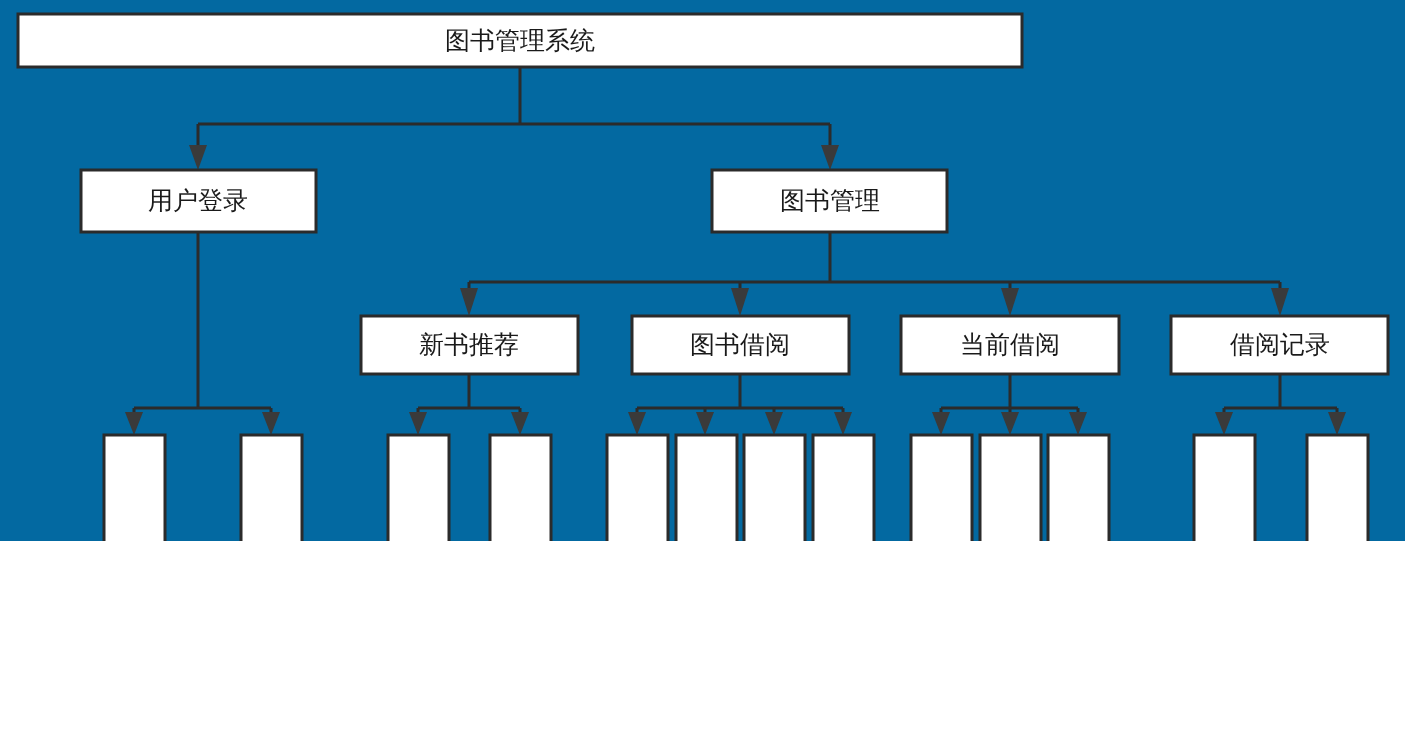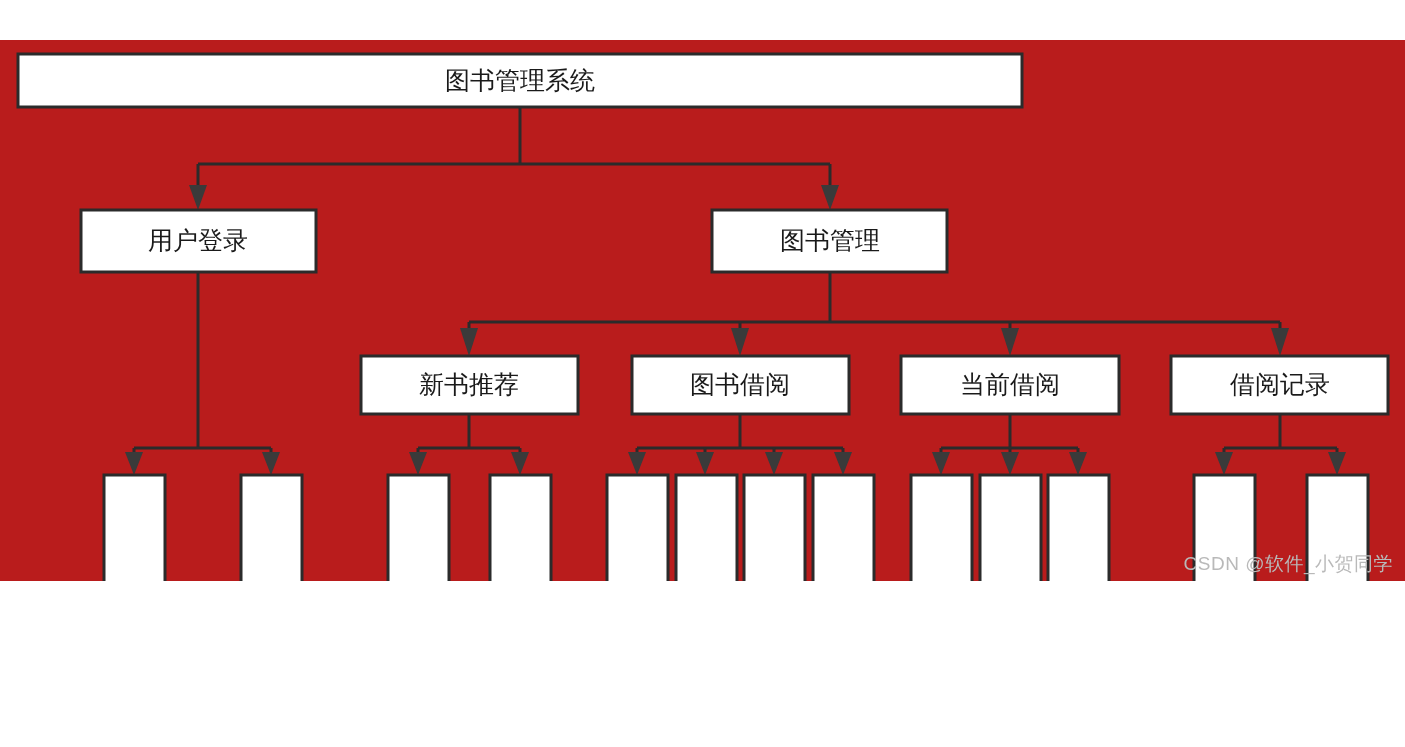--- a/index.html
+++ b/index.html
@@ -8,23 +8,22 @@
     padding: 0;
     background: #ffffff;
   }
   body {
     font-family: "Liberation Sans", "DejaVu Sans", sans-serif;
   }
   #diagram-root {
     position: relative;
     width: 1405px;
     height: 541px;
-    background: #b91c1c;
+    background: #0369a1;
     overflow: hidden;
-    margin-top: 40px;
   }
   svg#flowchart {
     display: block;
     width: 1405px;
     height: 747px;
   }
   .node-box {
     fill: #ffffff;
     stroke: #2b2b2b;
     stroke-width: 3;
@@ -232,15 +231,14 @@
       <text class="node-label label-v" x="1224" y="585">新增借阅记录</text>
     </g>
 
     <g>
       <rect class="node-box" x="1307" y="435" width="61" height="300"></rect>
       <text class="node-label label-v" x="1337" y="585">查询借阅记录</text>
     </g>
 
   </svg>
 
-  <div class="watermark">CSDN @软件_小贺同学</div>
 
 </div>
 
 </body></html>

